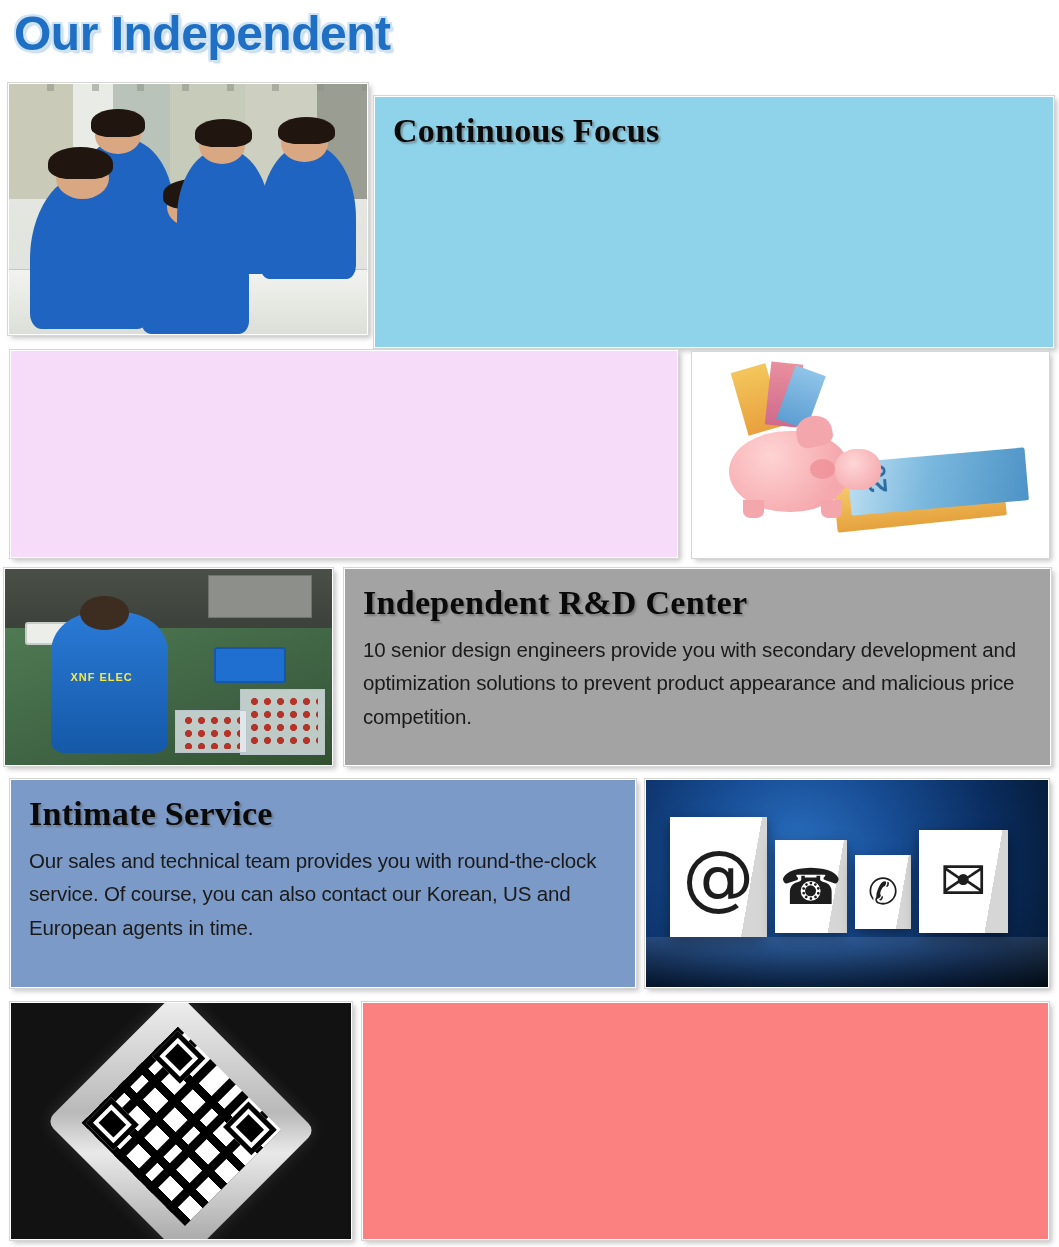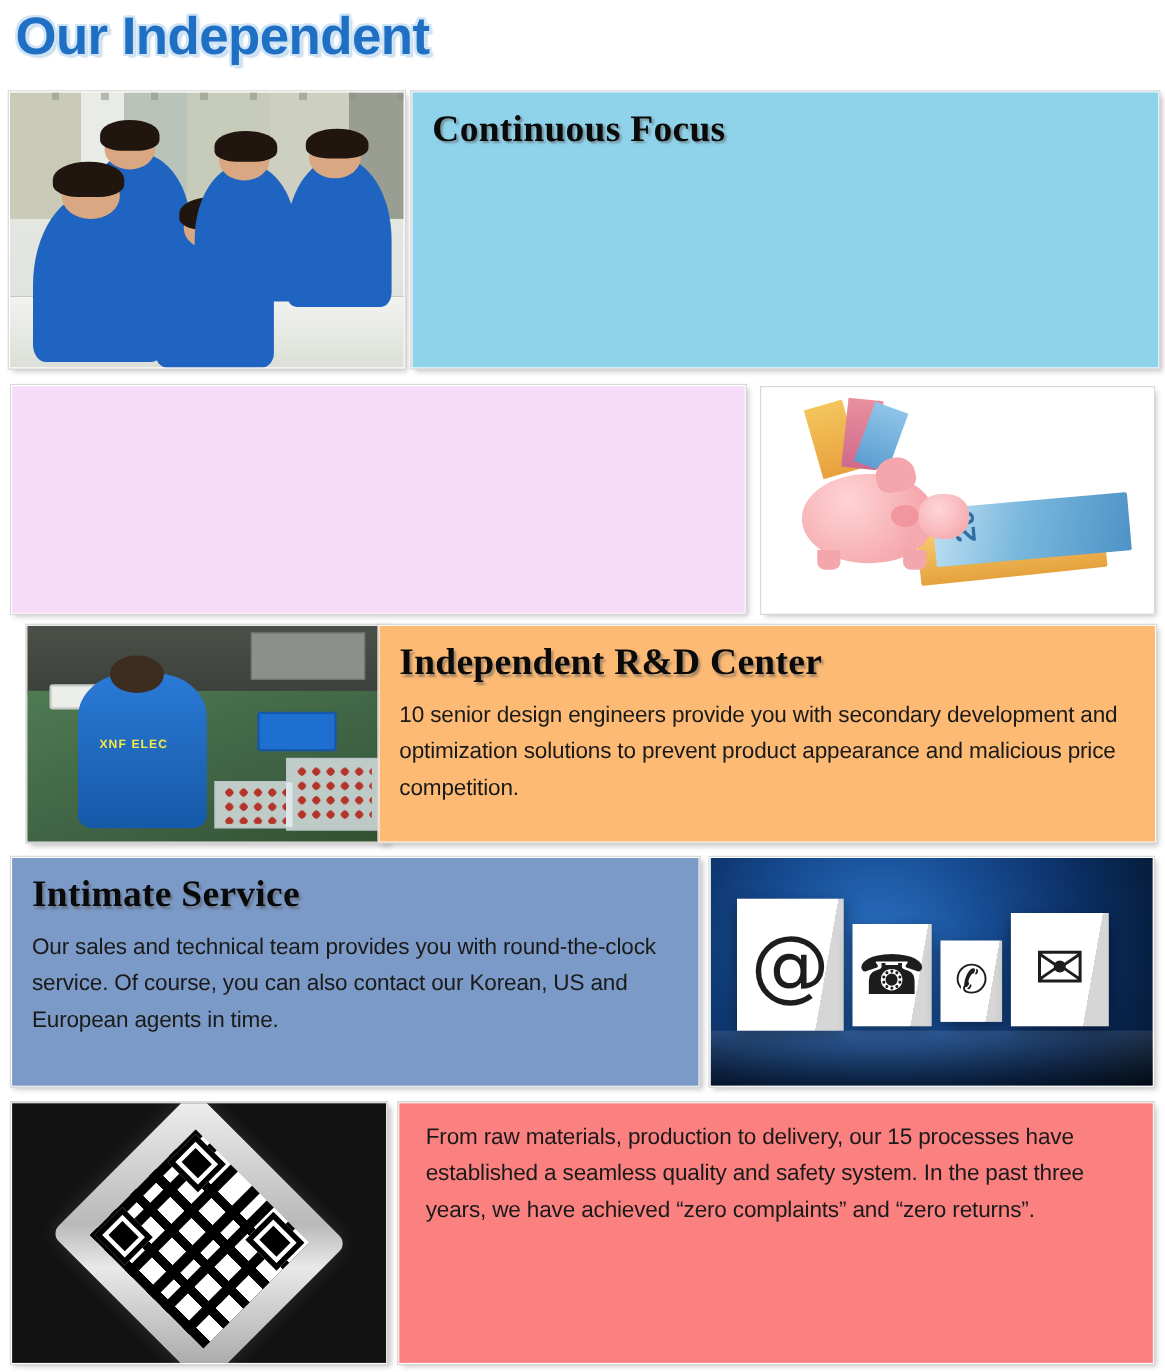--- a/index.html
+++ b/index.html
@@ -240,21 +240,21 @@
     <div class="hair" style="left:43%; top:38%; width:17%; height:12%;"></div>
     <div class="worker w-body" style="left:47%; top:26%; width:26%; height:50%;"></div>
     <div class="head" style="left:53%; top:17%; width:13%; height:15%;"></div>
     <div class="hair" style="left:52%; top:14%; width:16%; height:11%;"></div>
     <div class="worker w-body" style="left:70%; top:24%; width:27%; height:54%;"></div>
     <div class="head" style="left:76%; top:16%; width:13%; height:15%;"></div>
     <div class="hair" style="left:75%; top:13%; width:16%; height:11%;"></div>
   </div>
 </div>
 
-<div class="panel text-panel" style="left:374px; top:83px; width:680px; height:252px; background:#8fd3ea;">
+<div class="panel text-panel" style="left:374px; top:96px; width:680px; height:252px; background:#8fd3ea;">
   <div class="card-title">Continuous Focus</div>
 </div>
 
 <div class="panel text-panel" style="left:10px; top:350px; width:668px; height:208px; background:#f7dcfa;">
 </div>
 
 <div class="panel img-panel photo-piggy" style="left:692px; top:352px; width:357px; height:206px;">
   <div class="img-inner">
     <div class="note note-slot1"></div>
     <div class="note note-slot2"></div>
@@ -264,40 +264,40 @@
     <div class="note-20">20</div>
     <div class="pig-body"></div>
     <div class="pig-ear"></div>
     <div class="pig-snout"></div>
     <div class="pig-cheek"></div>
     <div class="pig-leg" style="left:36%;"></div>
     <div class="pig-leg" style="left:14%;"></div>
   </div>
 </div>
 
-<div class="panel img-panel photo-bench" style="left:24px; top:568px; width:329px; height:198px;text-align:center;">
+<div class="panel img-panel photo-bench" style="left:4px; top:568px; width:329px; height:198px;text-align:center;">
   <div class="img-inner">
     <div class="bench-back"></div>
     <div class="bench-shelf"></div>
     <div class="bench-top"></div>
     <div class="blue-tray tray-b"></div>
     <div class="blue-tray tray-a"></div>
     <div class="comp-tray ct-1">
         <div class="comp-dots"></div>
       </div>
     <div class="comp-tray ct-2">
         <div class="comp-dots"></div>
       </div>
     <div class="bench-worker"></div>
     <div class="bench-head"></div>
     <div class="bench-logo">XNF ELEC</div>
   </div>
 </div>
 
-<div class="panel text-panel" style="left:344px; top:568px; width:707px; height:198px; background:#fdba74;">
+<div class="panel text-panel" style="left:344px; top:568px; width:707px; height:198px; background:#a3a3a3;">
   <div class="card-title">Independent R&amp;D Center</div>
   <div class="card-body">10 senior design engineers provide you with secondary development and optimization solutions to prevent product appearance and malicious price competition.</div>
 </div>
 
 <div class="panel text-panel" style="left:10px; top:779px; width:626px; height:209px; background:#7b9ac7;">
   <div class="card-title">Intimate Service</div>
   <div class="card-body">Our sales and technical team provides you with round-the-clock service. Of course, you can also contact our Korean, US and European agents in time.</div>
 </div>
 
 <div class="panel img-panel photo-cubes" style="left:645px; top:779px; width:404px; height:209px;">
@@ -325,14 +325,13 @@
       <div class="qr-code">
         <div class="finder f-tl"></div>
         <div class="finder f-tr"></div>
         <div class="finder f-bl"></div>
       </div>
     </div>
   </div>
 </div>
 
 <div class="panel text-panel" style="left:362px; top:1002px; width:687px; height:238px; background:#fb8080; padding-left:24px;">
-  <div class="card-body">From raw materials, production to delivery, our 15 processes have established a seamless quality and safety system. In the past three years, we have achieved “zero complaints” and “zero returns”.</div>
 </div>
 
 </body></html>

